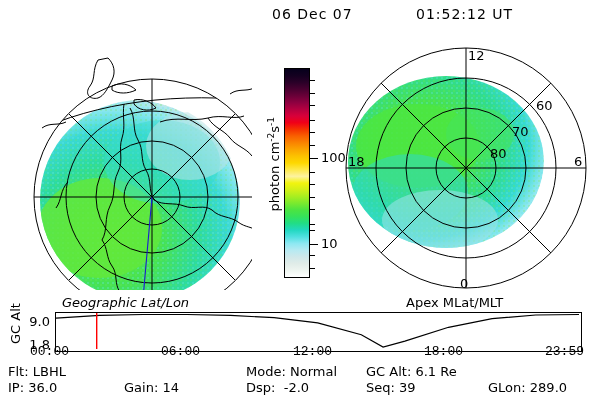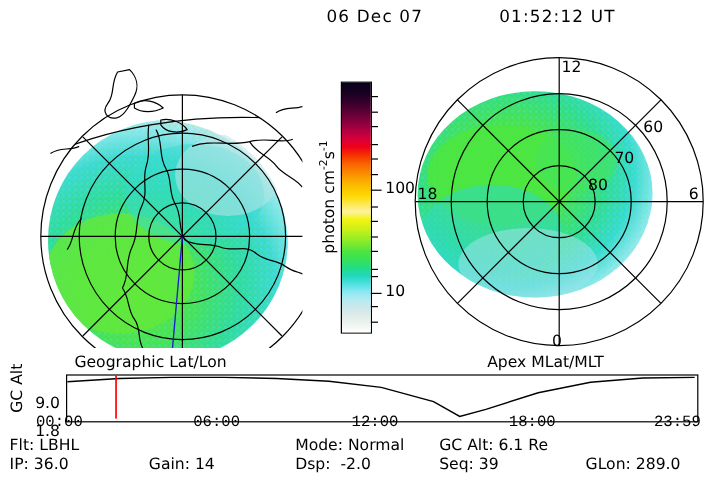--- a/index.html
+++ b/index.html
@@ -27,31 +27,31 @@
   .cb-tickmaj{position:absolute;left:63px;width:9px;height:1px;background:#000;}
   .cb-lab{position:absolute;left:75px;font-size:13px;line-height:13px;white-space:nowrap;}
   #cbar-title{
     position:absolute;left:-52px;top:96px;width:160px;
     transform:rotate(-90deg);transform-origin:center center;
     font-size:13px;text-align:center;white-space:nowrap;
   }
   #cbar-title sup{font-size:9px;vertical-align:super;}
   
   .subtitle{font-size:13px;white-space:nowrap;}
-  #geo-sub{left:62px;top:295px;}
+  #geo-sub{left:62px;top:295px;font-style:italic;}
   #mlt-sub{left:406px;top:295px;}
   
   #alt-panel{left:0;top:308px;width:600px;height:50px;}
   #alt-box{position:absolute;left:55px;top:4px;width:525px;height:38px;border:1px solid #000;background:#fff;}
   #alt-ylabel{
     position:absolute;left:-14px;top:8px;width:58px;
     transform:rotate(-90deg);transform-origin:center center;
     font-size:13px;text-align:center;white-space:nowrap;
   }
-  .alt-ytick{position:absolute;font-size:13px;line-height:13px;white-space:nowrap;text-align:right;width:34px;margin-top:15px;}
+  .alt-ytick{position:absolute;font-size:13px;line-height:13px;white-space:nowrap;text-align:right;width:34px;}
   #alt-y-hi{left:16px;top:7px;}
   #alt-y-lo{left:16px;top:30px;}
   .time-lab{position:absolute;top:344px;font-size:13px;white-space:nowrap;font-family:Liberation Mono, monospace;}
   
   #footer{left:0;top:364px;width:548px;height:34px;}
   .f-cell{position:absolute;font-size:13px;line-height:15px;white-space:nowrap;}
   .frow0{top:0;}
   .frow1{top:16px;}
 </style>
 </head>

